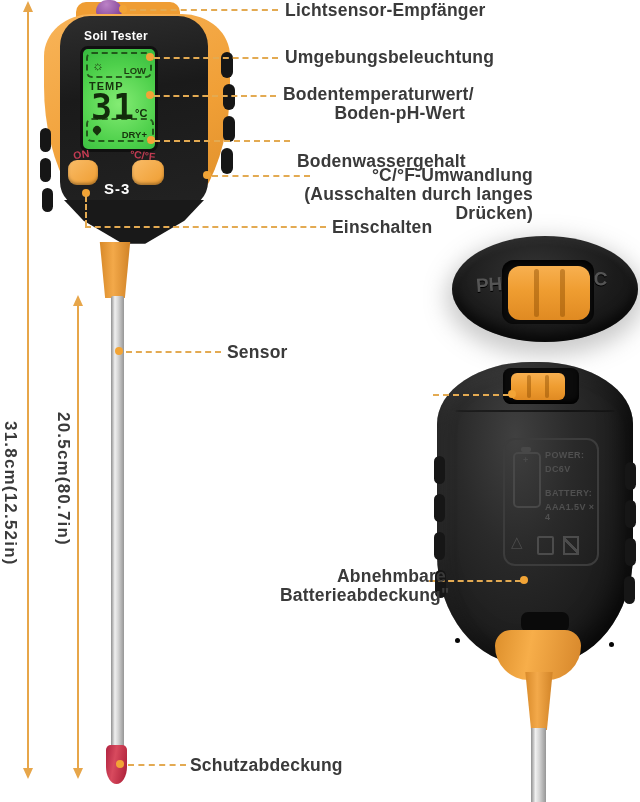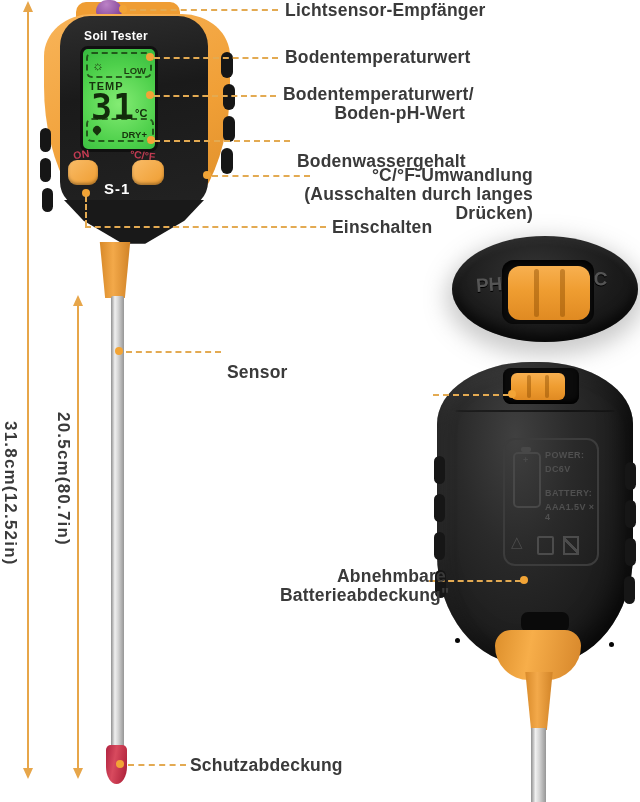--- a/index.html
+++ b/index.html
@@ -83,21 +83,21 @@
     </div>
 
     <div class="abs" style="left:33px;top:148px;transform:rotate(-8deg);color:#c33b52;font-size:10.5px;font-weight:700;letter-spacing:.5px;">ON</div>
     <div class="abs" style="left:90px;top:149px;transform:rotate(6deg);color:#c33b52;font-size:10.5px;font-weight:700;">°C/°F</div>
 
     <div class="abs orange-grad" style="left:28px;top:160px;width:30px;height:25px;border-radius:9px;
          box-shadow:inset 0 -2px 3px rgba(0,0,0,.3);"></div>
     <div class="abs orange-grad" style="left:92px;top:160px;width:32px;height:25px;border-radius:9px;
          box-shadow:inset 0 -2px 3px rgba(0,0,0,.3);"></div>
 
-    <div class="abs" style="left:64px;top:180px;color:#fff;font-size:15px;font-weight:700;letter-spacing:1px;">S-1</div>
+    <div class="abs" style="left:64px;top:180px;color:#fff;font-size:15px;font-weight:700;letter-spacing:1px;">S-3</div>
 
     <div class="abs" style="left:24px;top:200px;width:140px;height:46px;background:#191919;
          clip-path:polygon(0 0,100% 0,86% 45%,58% 95%,42% 95%,14% 45%);"></div>
 
     <div class="abs" style="left:56px;top:242px;width:38px;height:56px;
          clip-path:polygon(10% 0,90% 0,76% 100%,24% 100%);
          background:linear-gradient(90deg,#d0801f,#f3a94a 45%,#c97a1e);"></div>
   </div>
 
   <div class="abs metal" style="left:111px;top:296px;width:13px;height:452px;border-radius:2px;"></div>
@@ -189,31 +189,31 @@
   <div class="dot" style="left:115px;top:347px;"></div>
   <div class="dash-h" style="left:126px;top:351px;width:95px;"></div>
   <div class="dash-h" style="left:433px;top:394px;width:76px;"></div>
   <div class="dot" style="left:508px;top:390px;"></div>
   <div class="dash-h" style="left:429px;top:580px;width:92px;"></div>
   <div class="dot" style="left:520px;top:576px;"></div>
   <div class="dot" style="left:116px;top:760px;"></div>
   <div class="dash-h" style="left:128px;top:764px;width:58px;"></div>
 
   <div class="label" style="left:285px;top:1px;">Lichtsensor-Empfänger</div>
-  <div class="label" style="left:285px;top:48px;">Bodentemperaturwert</div>
+  <div class="label" style="left:285px;top:48px;">Umgebungsbeleuchtung</div>
   <div class="label label-c" style="left:283px;top:85px;width:182px;">
     <div>Bodentemperaturwert/</div>
     <div>Boden-pH-Wert</div>
   </div>
   <div class="label" style="left:297px;top:132px;margin-top:20px;">Bodenwassergehalt</div>
   <div class="label label-c" style="left:267px;top:166px;width:266px;">
     <div>°C/°F-Umwandlung</div>
     <div>(Ausschalten durch langes Drücken)</div>
   </div>
   <div class="label" style="left:332px;top:218px;">Einschalten</div>
-  <div class="label" style="left:227px;top:363px;">Sensor</div>
+  <div class="label" style="left:227px;top:343px;">Sensor</div>
   <div class="label label-c" style="left:280px;top:567px;width:166px;">
     <div>Abnehmbare</div>
     <div>Batterieabdeckung"</div>
   </div>
   <div class="label" style="left:190px;top:756px;">Schutzabdeckung</div>
 
 </div>
 
 </body></html>

